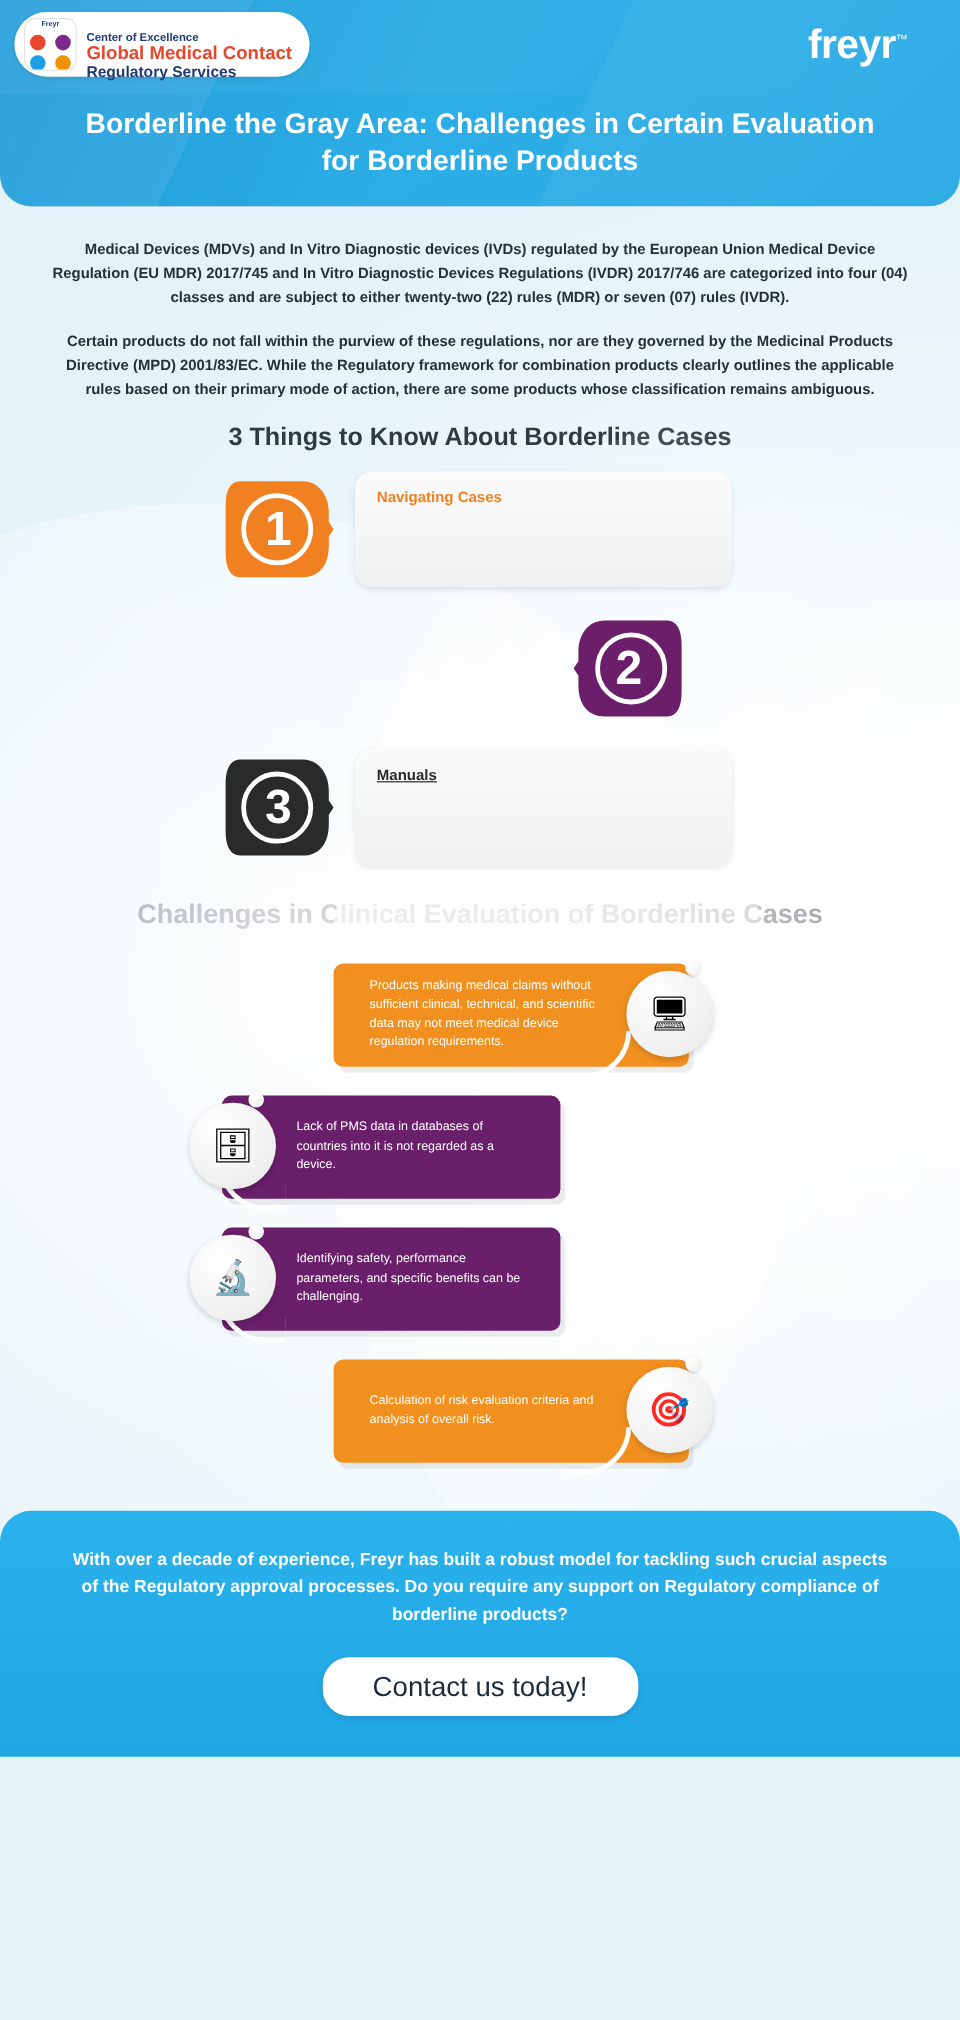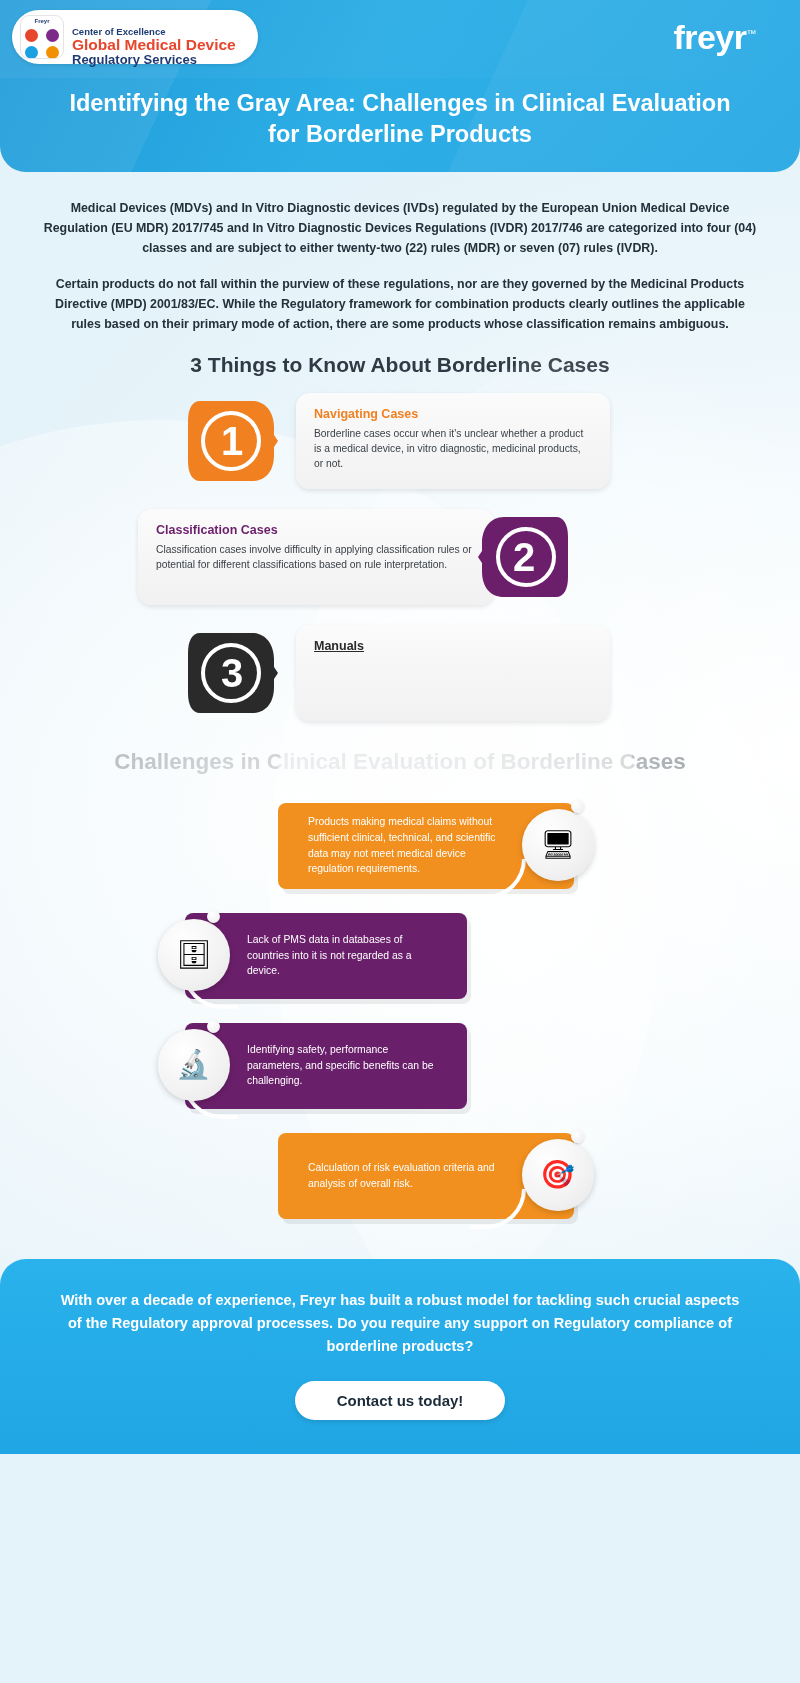--- a/index.html
+++ b/index.html
@@ -264,22 +264,22 @@
     color: #fff;
     font-size: 14.6px;
     line-height: 1.6;
     font-weight: bold;
   }
   .cta {
     display: inline-block;
     margin-top: 22px;
     background: #ffffff;
     color: #1c2b3a;
-    font-size: 15px;
-    font-weight: bold;
+    font-size: 23px;
+    font-weight: normal;
     padding: 11px 42px;
     border-radius: 22px;
     border: none;
     cursor: pointer;
     box-shadow: 0 2px 5px rgba(0,0,0,0.12);
     font-family: "Liberation Sans", sans-serif;
   }
 </style>
 </head>
 <body>
@@ -294,62 +294,57 @@
     <div class="logo-badge">
       <div class="logo-mark">
         <div class="lm-title">Freyr</div>
         <div class="lm-dot lm-1"></div>
         <div class="lm-dot lm-2"></div>
         <div class="lm-dot lm-3"></div>
         <div class="lm-dot lm-4"></div>
       </div>
       <div class="logo-text">
         <div class="l1">Center of Excellence</div>
-        <div class="l2">Global Medical Device</div>
+        <div class="l2">Global Medical Contact</div>
         <div class="l3">Regulatory Services</div>
       </div>
     </div>
 
     <div class="freyr-logo">
       <span>freyr</span><sup>™</sup>
     </div>
 
     <div class="header-title">
-      <span class="bold">Identifying the Gray Area:</span><span> Challenges in Clinical Evaluation for Borderline Products</span>
+      <span class="bold">Borderline the Gray Area:</span><span> Challenges in Certain Evaluation for Borderline Products</span>
     </div>
   </div>
 
   <div class="intro">
     <p class="p1">Medical Devices (MDVs) and In Vitro Diagnostic devices (IVDs) regulated by the European Union Medical Device Regulation (EU MDR) 2017/745 and In Vitro Diagnostic Devices Regulations (IVDR) 2017/746 are categorized into four (04) classes and are subject to either twenty-two (22) rules (MDR) or seven (07) rules (IVDR).</p>
     <p class="p2">Certain products do not fall within the purview of these regulations, nor are they governed by the Medicinal Products Directive (MPD) 2001/83/EC. While the Regulatory framework for combination products clearly outlines the applicable rules based on their primary mode of action, there are some products whose classification remains ambiguous.</p>
   </div>
 
   <div class="section-title">3 Things to Know About Borderline Cases</div>
 
   <div class="cards">
 
     <div class="card-row r1">
       <div class="card-panel">
         <div class="card-title">Navigating Cases</div>
-        <div class="card-text">Borderline cases occur when it's unclear whether a product is a medical device, in vitro diagnostic, medicinal products, or not.</div>
       </div>
       <div class="badge">
         <svg class="blob blob-shape" viewBox="0 0 92 92" aria-hidden="true">
           <path d="M14 6 H66 C80 6 88 18 88 32 V40 L92 46 L88 52 V60 C88 76 80 86 66 86 H14 C6 86 2 78 2 66 V26 C2 14 6 6 14 6 Z" fill="#f08020"></path>
           <circle cx="45" cy="46" r="28" fill="none" stroke="#ffffff" stroke-width="4"></circle>
         </svg>
         <span class="num">1</span>
       </div>
     </div>
 
     <div class="card-row r2">
-      <div class="card-panel">
-        <div class="card-title">Classification Cases</div>
-        <div class="card-text">Classification cases involve difficulty in applying classification rules or potential for different classifications based on rule interpretation.</div>
-      </div>
       <div class="badge">
         <svg class="blob blob-shape" viewBox="0 0 92 92" aria-hidden="true">
           <path d="M78 6 H26 C12 6 4 18 4 32 V40 L0 46 L4 52 V60 C4 76 12 86 26 86 H78 C86 86 90 78 90 66 V26 C90 14 86 6 78 6 Z" fill="#6b1f6b"></path>
           <circle cx="48" cy="46" r="28" fill="none" stroke="#ffffff" stroke-width="4"></circle>
         </svg>
         <span class="num">2</span>
       </div>
     </div>
 
     <div class="card-row r3">

